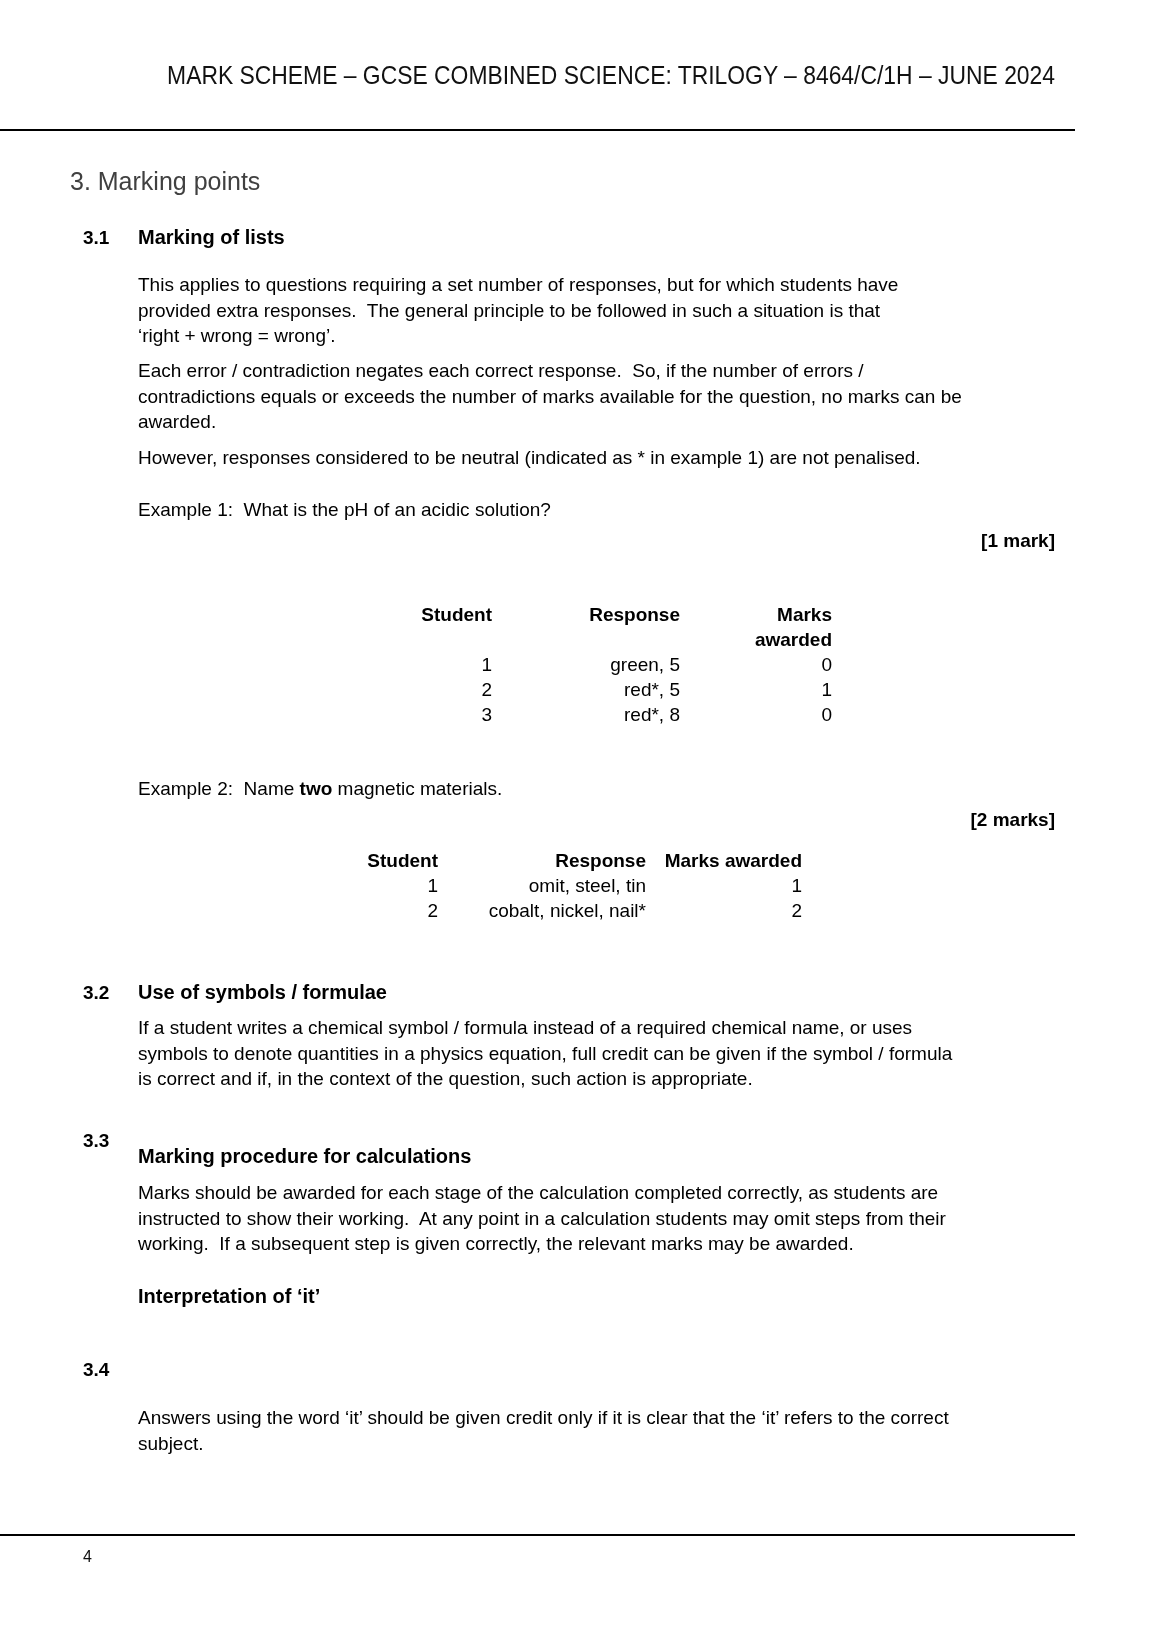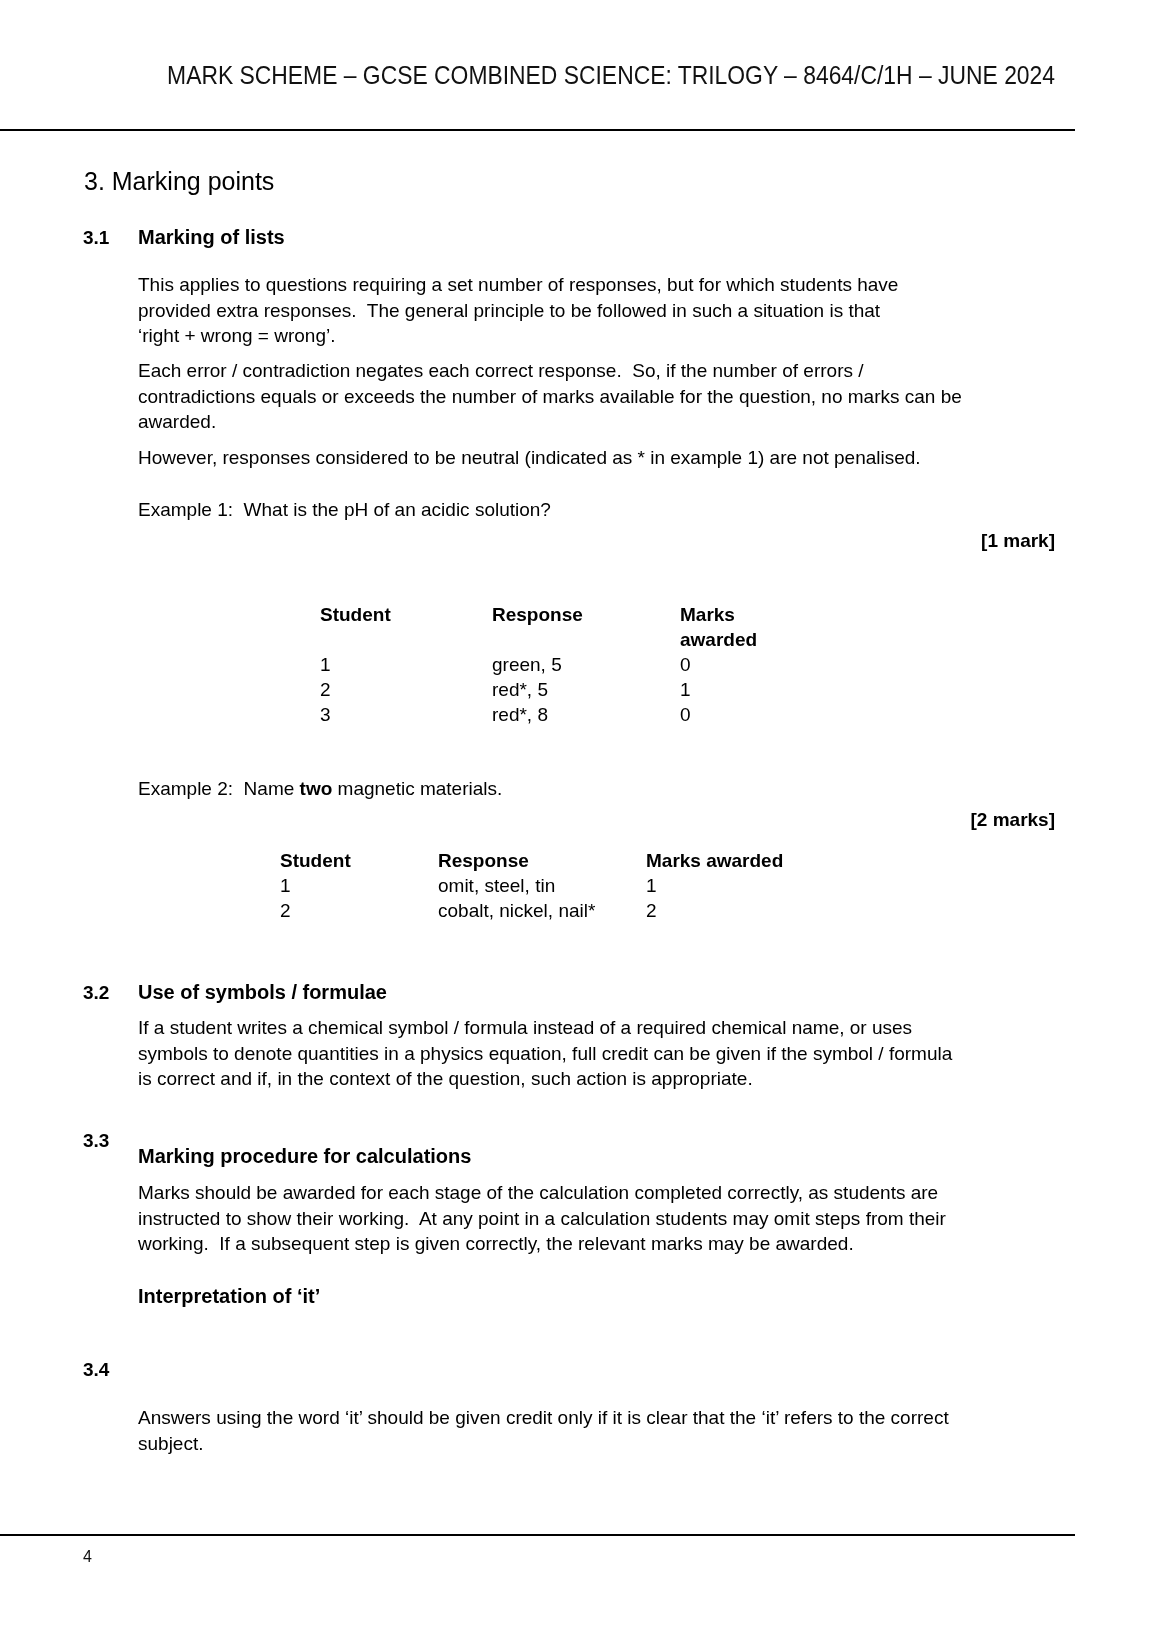--- a/index.html
+++ b/index.html
@@ -14,22 +14,22 @@
   .page-header {
     position:absolute; top:60px; right:83px;
     font-size:26px; color:#111;
     transform:scaleX(0.88); transform-origin:100% 50%;
     white-space:nowrap;
   }
   .rule { position:absolute; left:0; width:1075px; height:2px; background:#000; }
   .rule-top { top:129px; }
   .rule-bottom { top:1534px; }
   .doc-title {
-    position:absolute; left:84px; top:167px;
-    font-size:25px; color:#000000; white-space:nowrap;
+    position:absolute; left:70px; top:167px;
+    font-size:25px; color:#404040; white-space:nowrap;
   }
   .sec-num {
     position:absolute; left:83px;
     font-size:19px; font-weight:bold; line-height:25.5px;
   }
   .sec-title {
     position:absolute; left:138px;
     font-size:20px; font-weight:bold; line-height:25.5px; white-space:nowrap;
   }
   .para {
@@ -41,21 +41,21 @@
     position:absolute; right:83px;
     font-size:19px; font-weight:bold; line-height:25.5px; white-space:nowrap;
   }
   .ex-line {
     position:absolute; left:138px;
     font-size:19px; line-height:25.5px; white-space:pre-wrap;
   }
   .bold { font-weight:bold; }
   .tbl {
     position:absolute; display:grid;
-    font-size:19px; line-height:25px; text-align:left;
+    font-size:19px; line-height:25px; text-align:right;
   }
   .tbl1 { left:320px; top:602px; grid-template-columns:172px 188px 152px; }
   .tbl2 { left:280px; top:848px; grid-template-columns:158px 208px 156px; }
   .tbl .th { font-weight:bold; white-space:pre-line; }
   .page-num {
     position:absolute; left:83px; top:1548px;
     font-size:16px; color:#111;
   }
 </style>
 </head>

